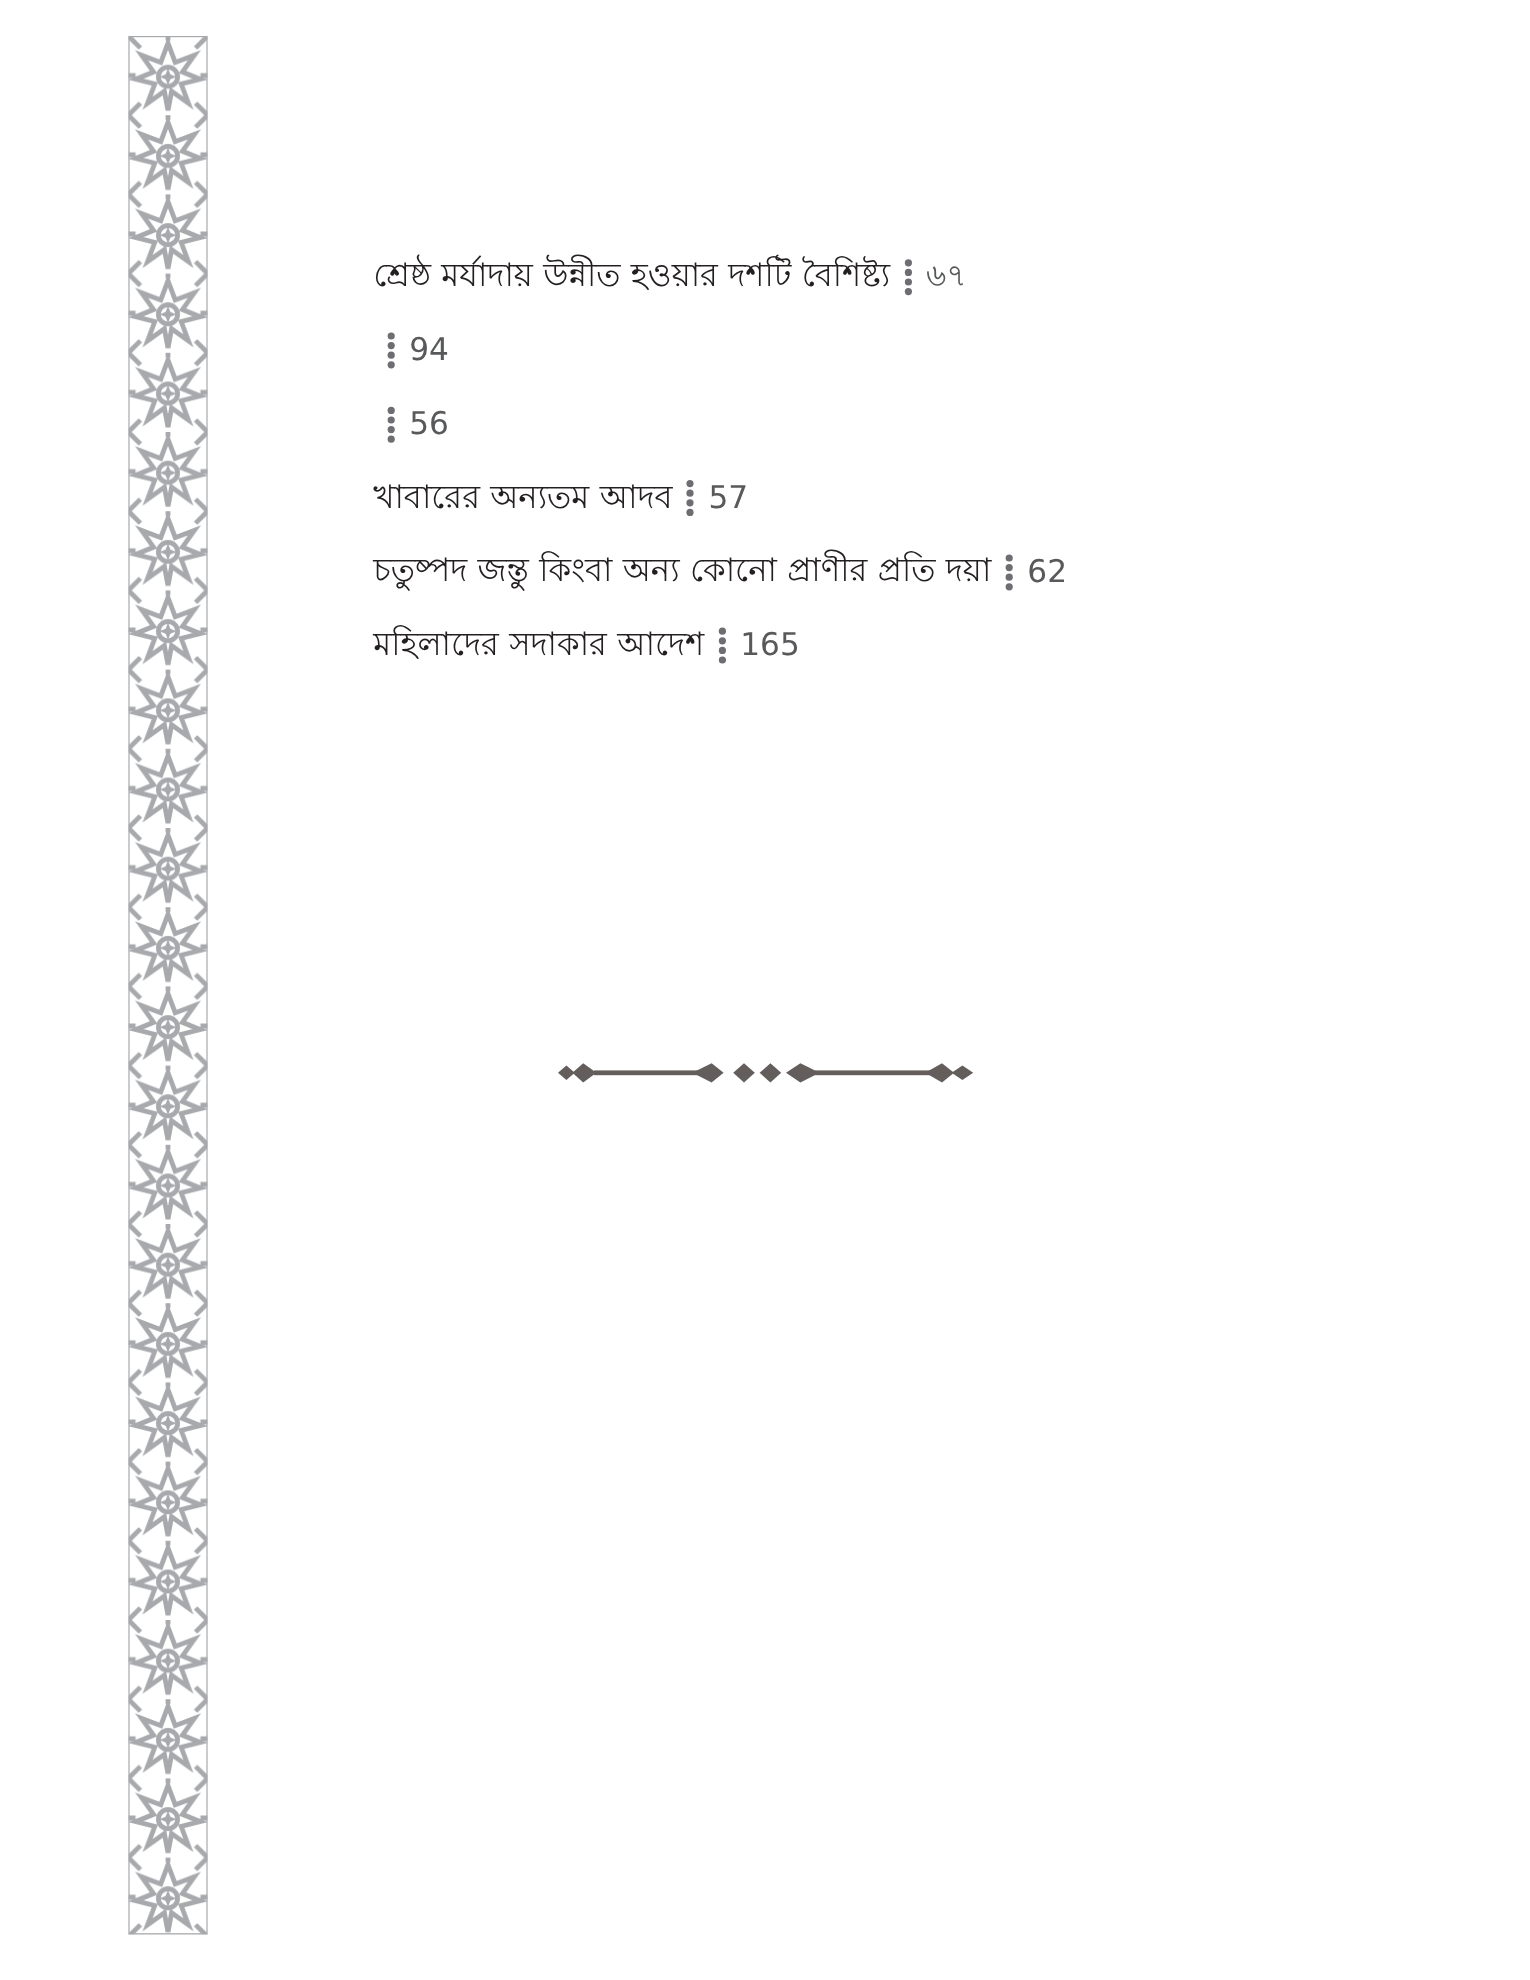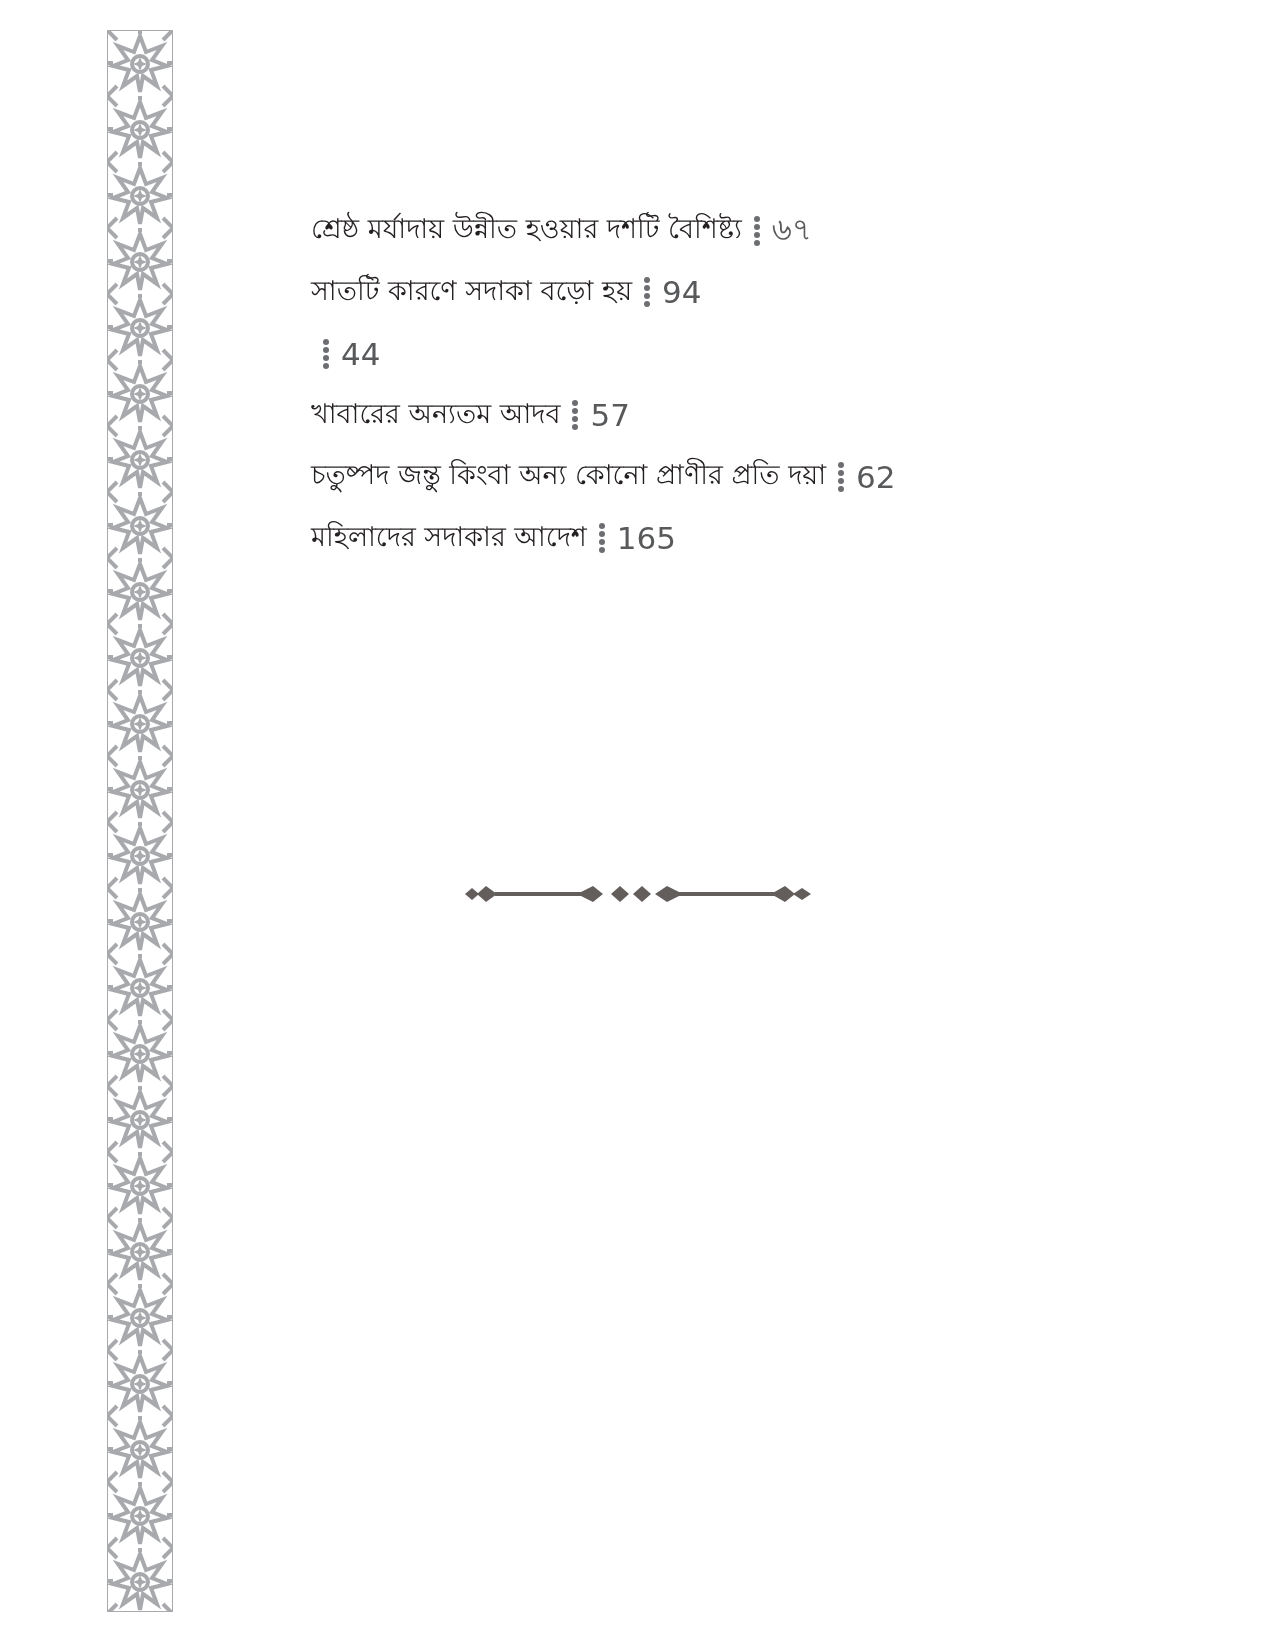--- a/index.html
+++ b/index.html
@@ -5,21 +5,21 @@
   html, body { margin: 0; padding: 0; background: #ffffff; }
   body { width: 1275px; height: 1650px; position: relative; overflow: hidden;
          font-family: "DejaVu Sans", "Liberation Sans", sans-serif; }
   .border-strip { position: absolute; left: 107px; top: 30px; width: 66px; height: 1582px; }
   .toc { position: absolute; left: 283px; top: 200px; }
   .toc-row { height: 61.5px; display: flex; align-items: center; white-space: nowrap; margin-left: 28px; }
   .toc-title { font-size: 27px; color: #231f20; }
   .toc-sep { display: inline-flex; flex-direction: column; justify-content: center; gap: 2px;
              margin: 0 12px 0 12px; height: 30px; }
   .toc-sep i { display: block; width: 6px; height: 6px; border-radius: 50%; background: #6d6e71; }
-  .toc-page { font-size: 31px; color: #58595b; }
+  .toc-page { font-size: 26px; color: #58595b; }
   .ornament { position: absolute; left: 465px; top: 882px; width: 346px; height: 24px; }
 </style>
 </head>
 <body>
 
 <svg class="border-strip" viewBox="0 0 66 1582" preserveAspectRatio="none" xmlns="http://www.w3.org/2000/svg">
   <defs>
     <pattern id="geo" width="66" height="66" patternUnits="userSpaceOnUse">
       <rect width="66" height="66" fill="#ffffff"></rect>
       <g fill="none" stroke="#a7a9ac" stroke-width="4">
@@ -42,37 +42,36 @@
     <span class="toc-title">শ্রেষ্ঠ মর্যাদায় উন্নীত হওয়ার দশটি বৈশিষ্ট্য</span>
     <span class="toc-sep">
         <i></i>
         <i></i>
         <i></i>
         <i></i>
       </span>
     <span class="toc-page">৬৭</span>
   </div>
   <div class="toc-row">
-    <span class="toc-title">সাতটি কারণে সদাকা বড়ো হয়</span>
     <span class="toc-sep">
         <i></i>
         <i></i>
         <i></i>
         <i></i>
       </span>
     <span class="toc-page">94</span>
   </div>
   <div class="toc-row">
     <span class="toc-sep">
         <i></i>
         <i></i>
         <i></i>
         <i></i>
       </span>
-    <span class="toc-page">44</span>
+    <span class="toc-page">56</span>
   </div>
   <div class="toc-row">
     <span class="toc-title">খাবারের অন্যতম আদব</span>
     <span class="toc-sep">
         <i></i>
         <i></i>
         <i></i>
         <i></i>
       </span>
     <span class="toc-page">57</span>

